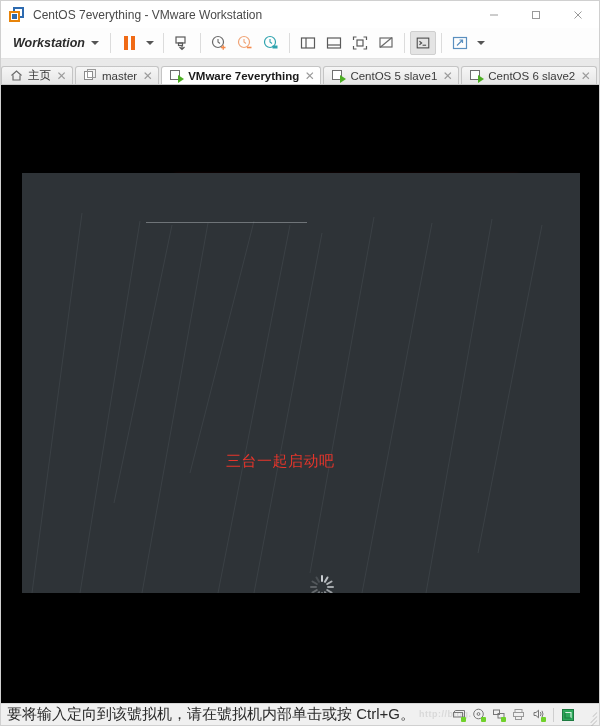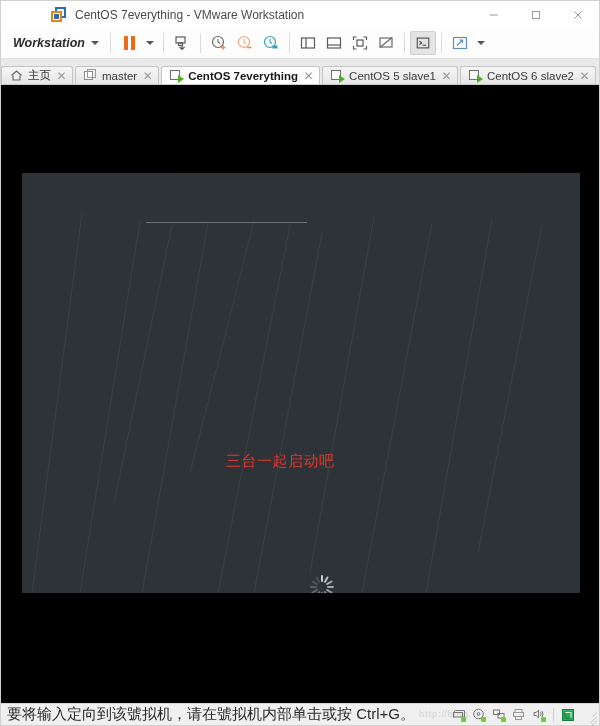--- a/index.html
+++ b/index.html
@@ -30,21 +30,20 @@
   }
 
   
   .titlebar {
     height: 27px;
     background: #ffffff;
     display: flex;
     align-items: center;
     flex: 0 0 auto;
     position: relative;
-    margin-left: 42px;
   }
   .title-icon {
     width: 16px; height: 16px;
     margin-left: 8px;
     position: relative;
     flex: 0 0 auto;
   }
   .title-icon .sq-blue {
     position: absolute;
     left: 4px; top: 0;
@@ -509,21 +508,21 @@
       </span>
       <span class="tab-label">master</span>
       <span class="tab-close">✕</span>
     </div>
 
     <div class="tab active">
       <span class="tab-ico ico-vm">
         <span class="frame"></span>
           <span class="play"></span>
       </span>
-      <span class="tab-label">CentOS 7everything</span>
+      <span class="tab-label">VMware 7everything</span>
       <span class="tab-close">✕</span>
     </div>
 
     <div class="tab">
       <span class="tab-ico ico-vm">
         <span class="frame"></span>
           <span class="play"></span>
       </span>
       <span class="tab-label">CentOS 5  slave1</span>
       <span class="tab-close">✕</span>

